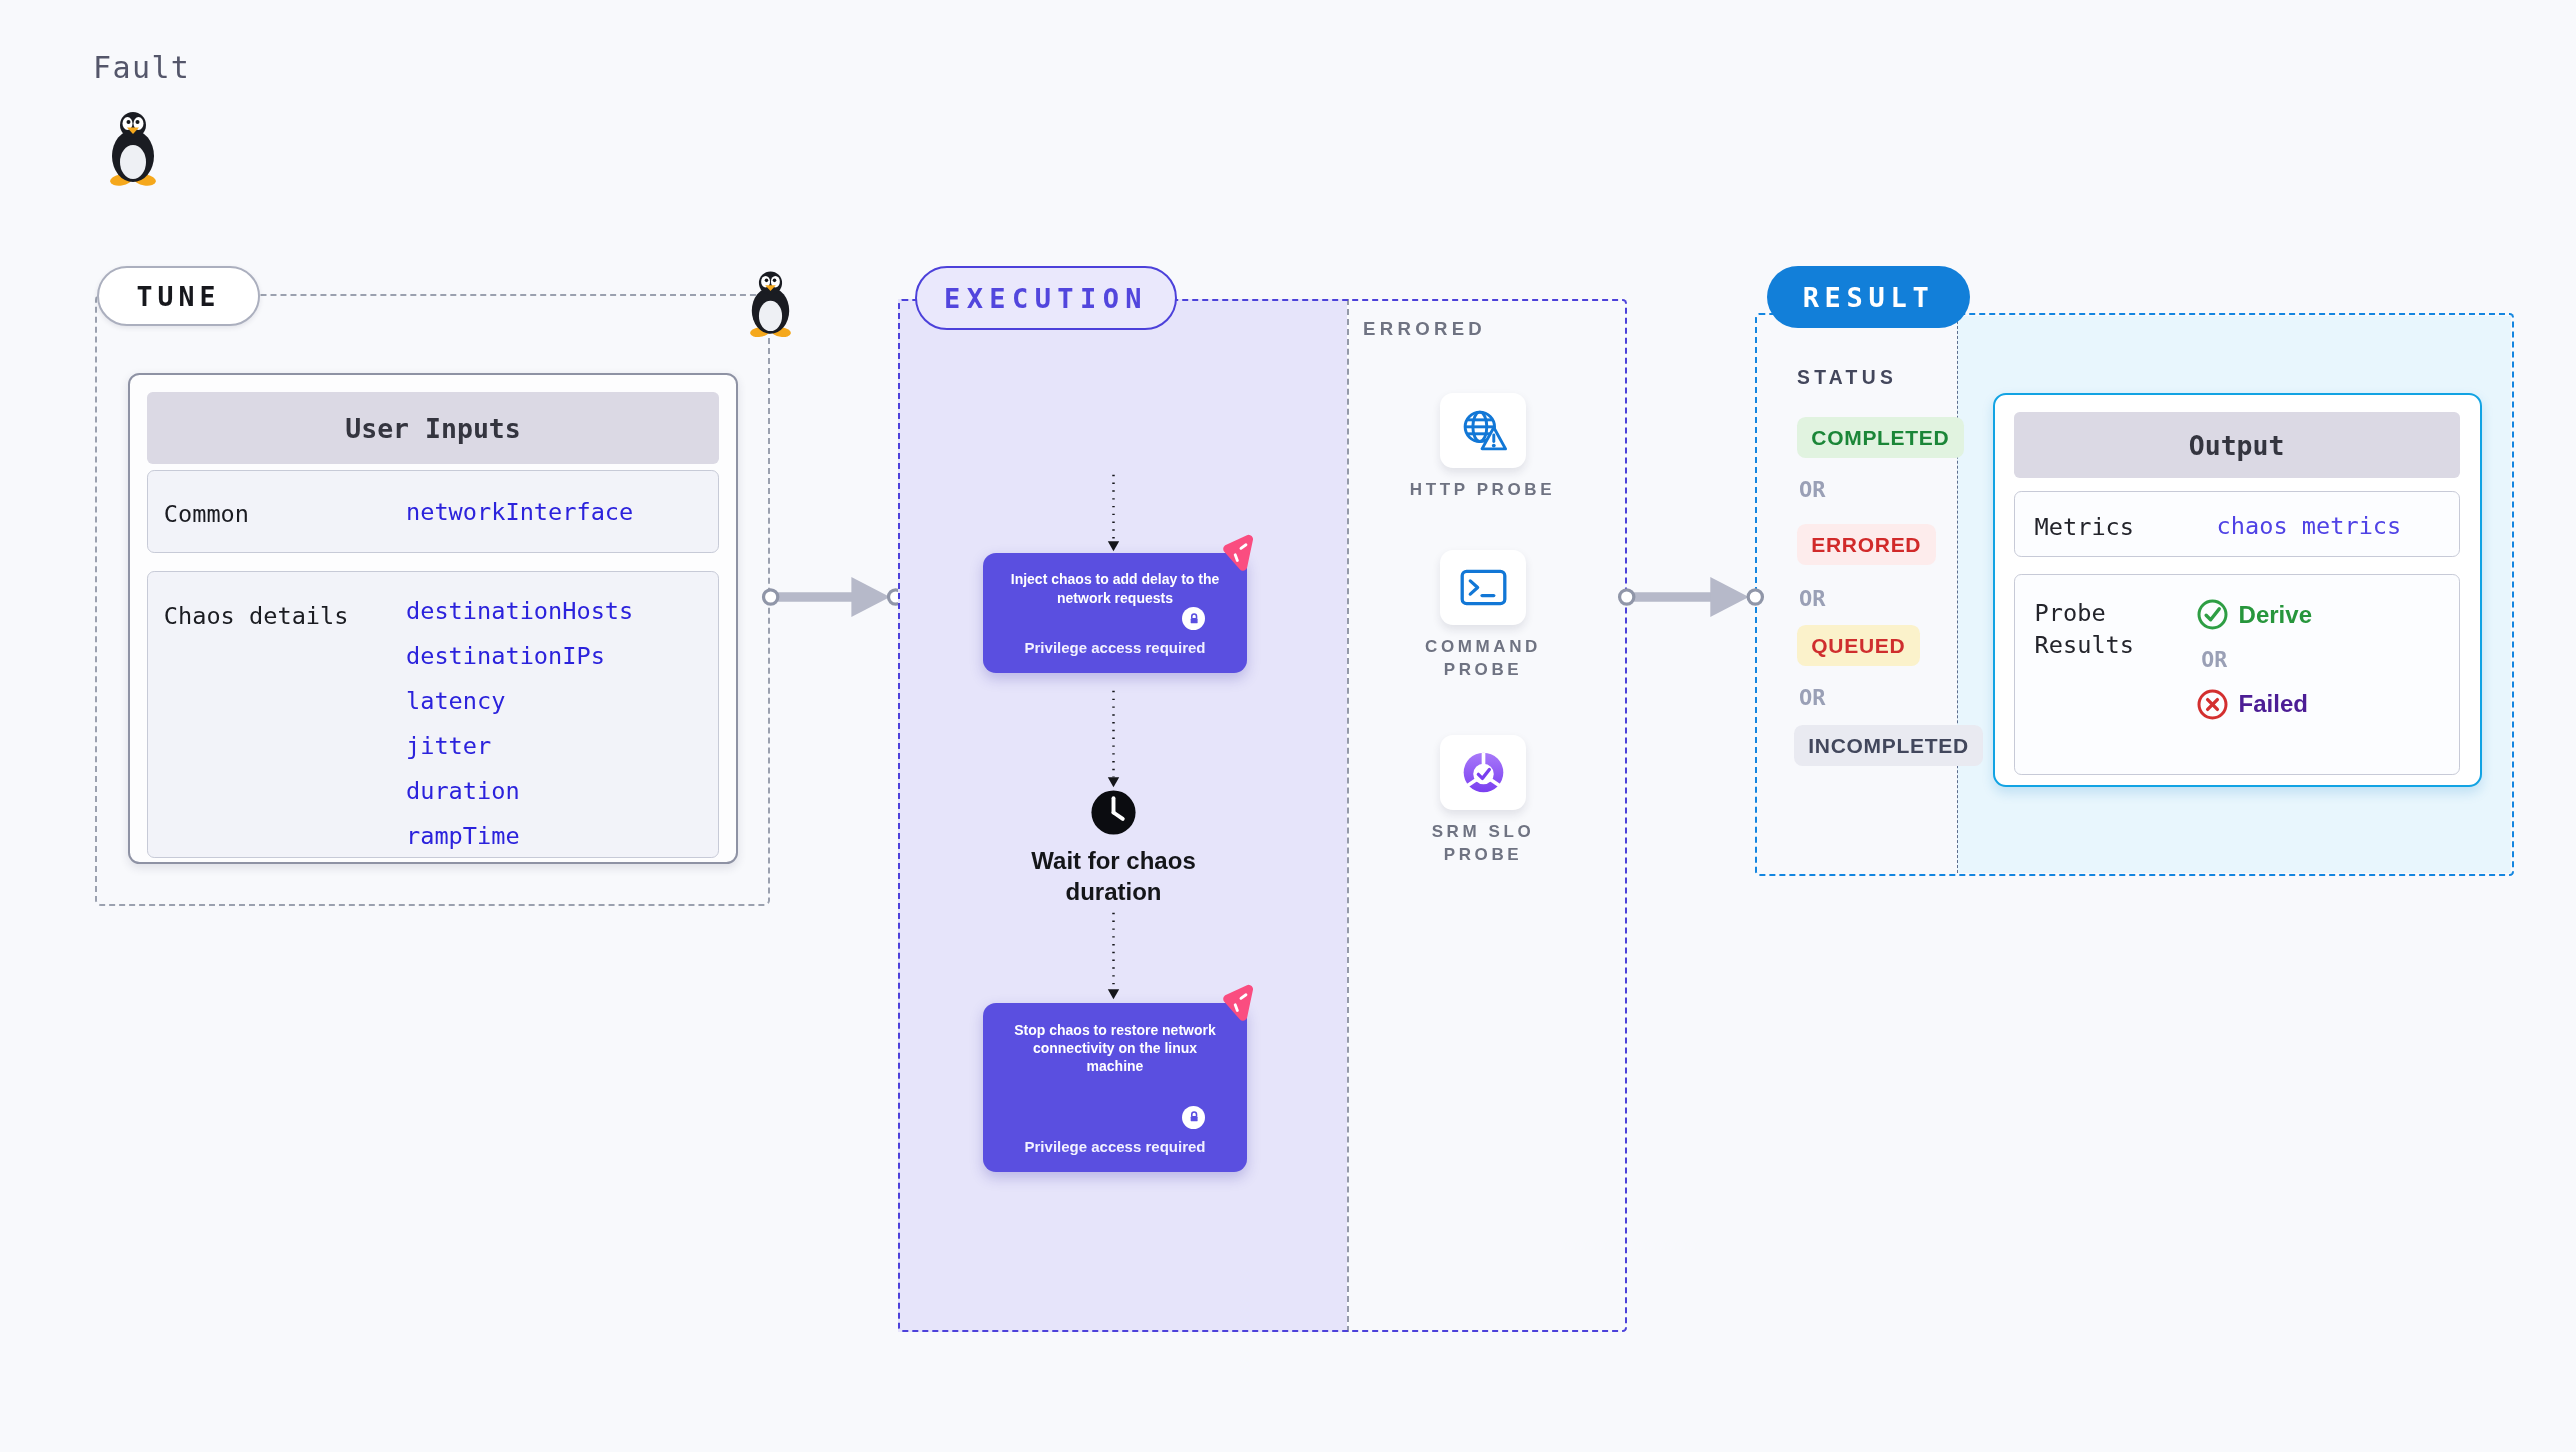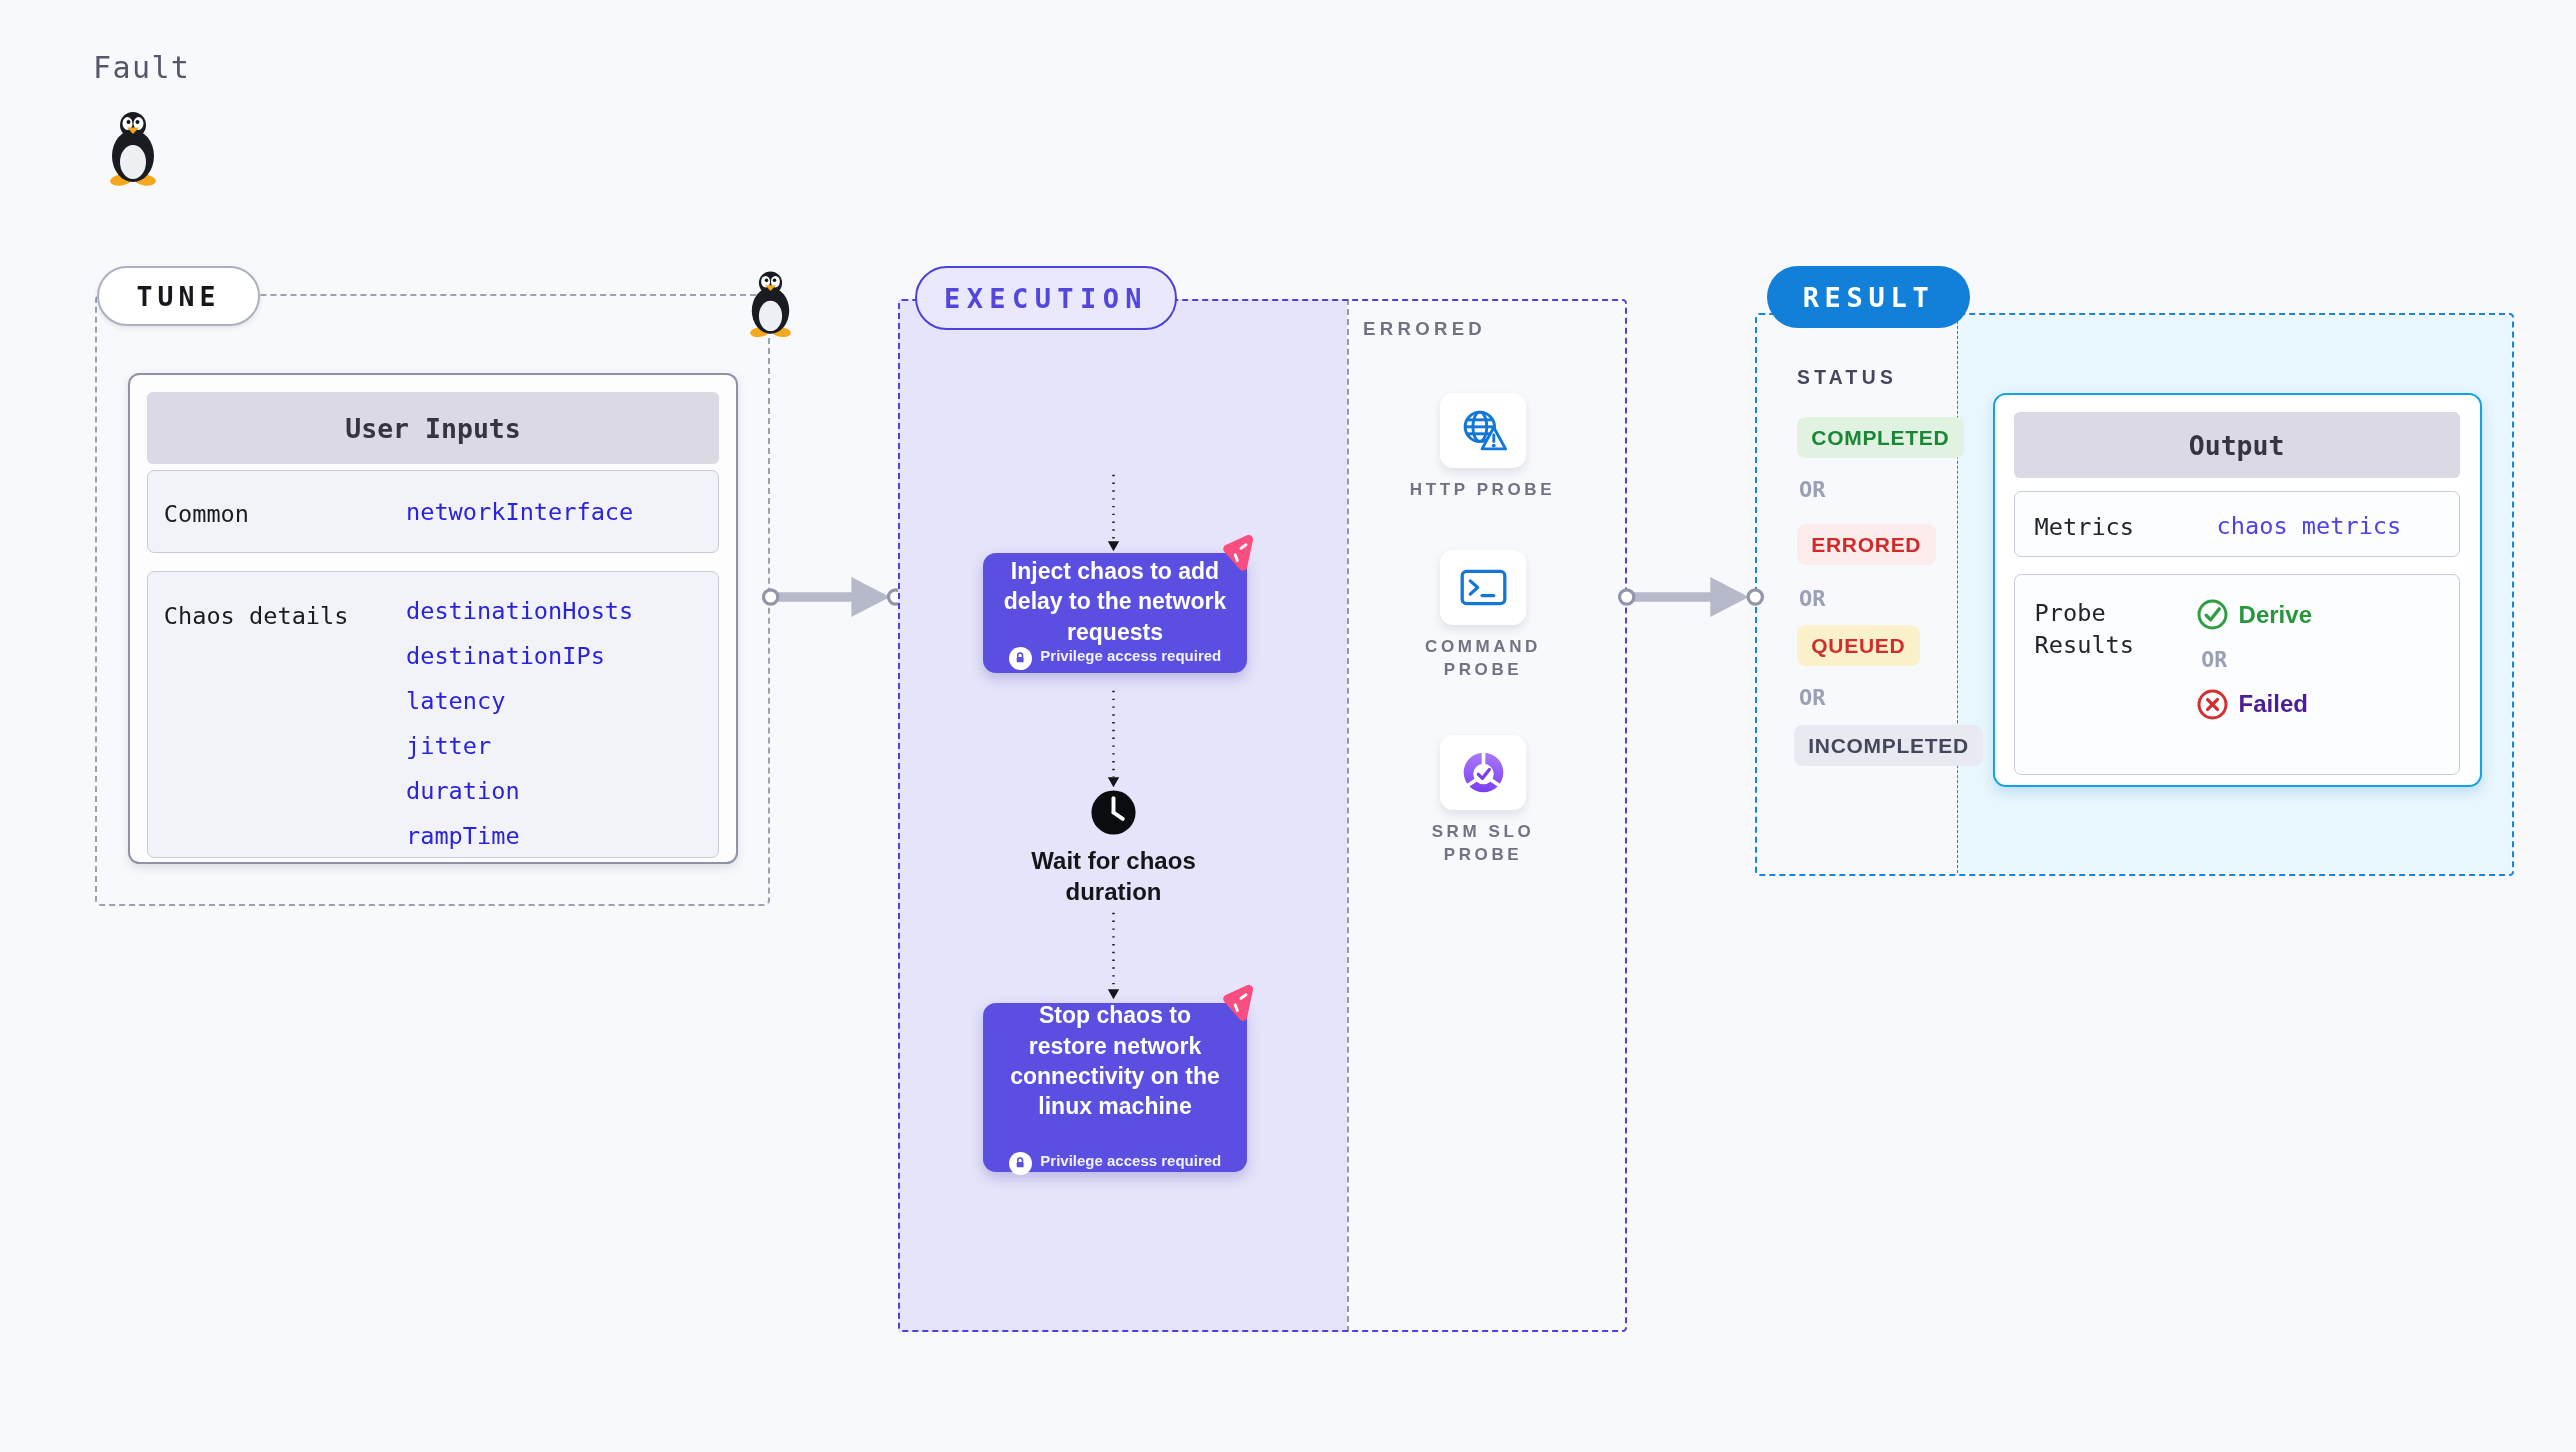--- a/index.html
+++ b/index.html
@@ -45,22 +45,22 @@
   
   .exec-panel{background:#e6e4fa;}
   .exec-outline{border:2.1px dashed #4c41da;border-radius:4.3px;box-sizing:border-box;z-index:2;}
   .probes-sep{border-left:2.1px dashed #959aa9;}
   .step-text{font-size:24px;font-weight:800;color:#141519;line-height:1.3;text-align:center;}
   .chaos-card{
     background:#5a4fe0;border-radius:13px;color:#fff;text-align:center;
     display:flex;flex-direction:column;align-items:center;justify-content:center;
     box-sizing:border-box;padding:14.3px 20px;box-shadow:0 5.7px 13px rgba(60,50,170,.25);z-index:3;
   }
-  .chaos-card .msg{font-size:23px;font-weight:800;line-height:1.32;}
-  .priv-row{display:flex;align-items:flex-start;gap:8.6px;margin-top:0;}
+  .chaos-card .msg{font-size:14px;font-weight:800;line-height:1.32;}
+  .priv-row{display:flex;align-items:flex-end;gap:8.6px;margin-top:0;flex-direction:column;}
   .priv-row .txt{font-size:15px;font-weight:600;color:#f2f1ff;}
   .lock-badge{width:23px;height:23px;border-radius:50%;background:#ffffff;display:flex;align-items:center;justify-content:center;}
 
   .probes-heading{font-size:18.6px;font-weight:800;color:#6f7382;letter-spacing:4.3px;}
   .probe-card{
     width:86px;height:75px;background:#ffffff;border-radius:13px;
     display:flex;align-items:center;justify-content:center;
     box-shadow:0 4.3px 8.6px rgba(27,31,59,.10);
   }
   .probe-label{font-size:17px;font-weight:800;color:#6f7382;letter-spacing:3.6px;line-height:1.35;text-align:center;}

